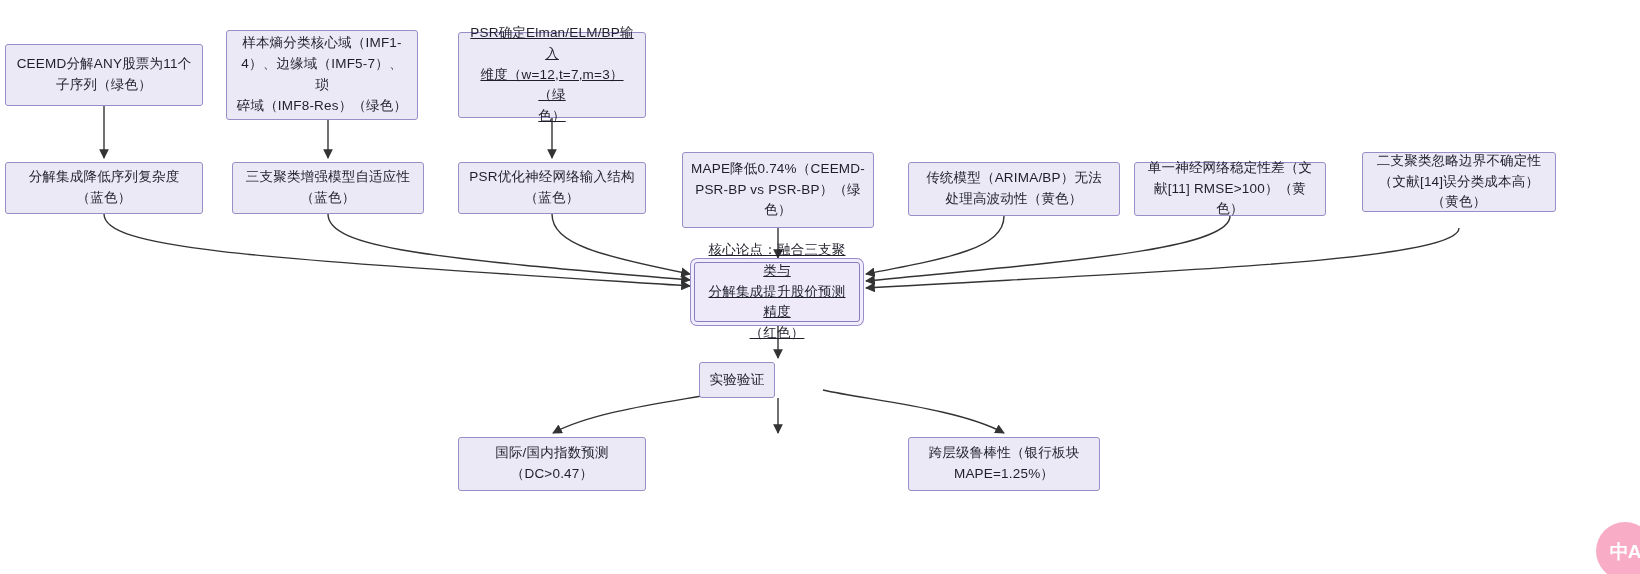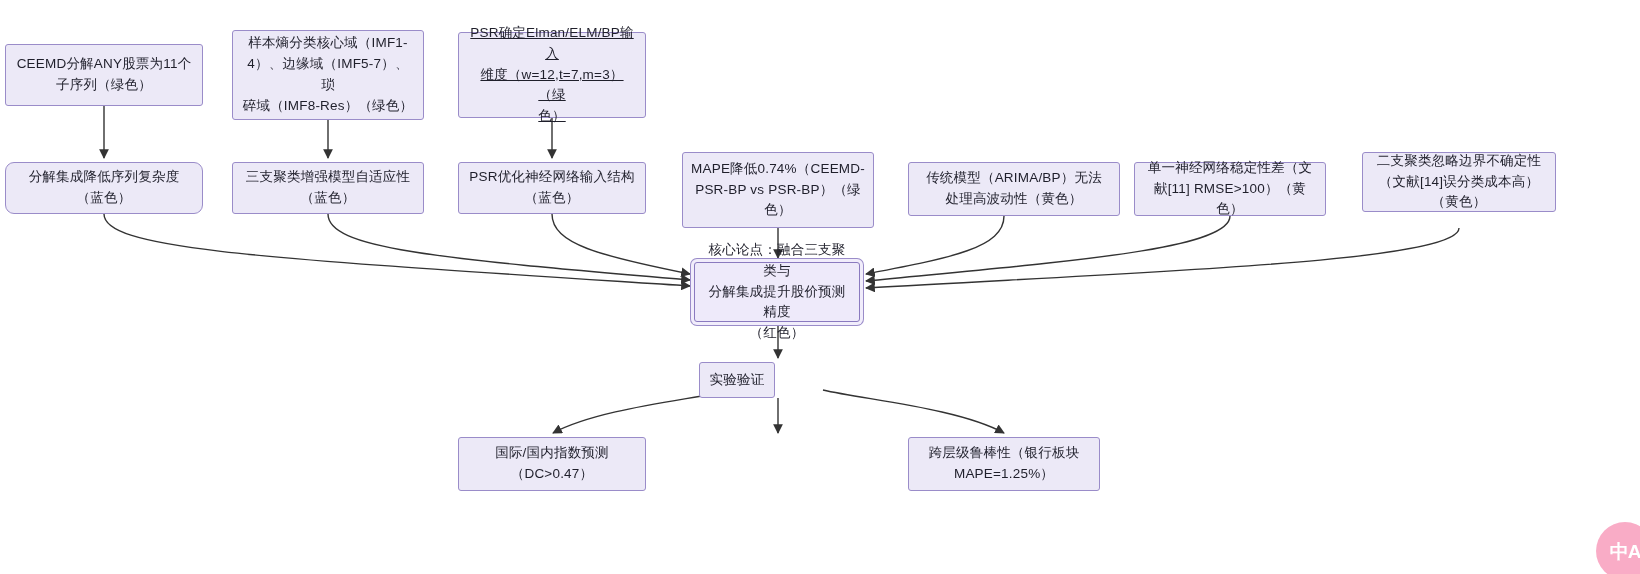--- a/index.html
+++ b/index.html
@@ -103,33 +103,33 @@
       <path d="M 778 398 L 778 433"></path>
       <path d="M 823 390 C 866 400 958 408 1004 433"></path>
     </g>
   </svg>
 
   <div class="node" style="left:5px;top:44px;width:198px;height:62px;">
     <span class="txt">CEEMD分解ANY股票为11个
 子序列（绿色）</span>
   </div>
 
-  <div class="node" style="left:232px;top:30px;width:192px;height:90px;">
+  <div class="node" style="left:226px;top:30px;width:192px;height:90px;">
     <span class="txt">样本熵分类核心域（IMF1-
 4）、边缘域（IMF5-7）、琐
 碎域（IMF8-Res）（绿色）</span>
   </div>
 
   <div class="node" style="left:458px;top:32px;width:188px;height:86px;text-decoration:underline;">
     <span class="txt">PSR确定Elman/ELM/BP输入
 维度（w=12,t=7,m=3）（绿
 色）</span>
   </div>
 
-  <div class="node" style="left:5px;top:162px;width:198px;height:52px;border-radius:9px;">
+  <div class="node" style="left:5px;top:162px;width:198px;height:52px;">
     <span class="txt">分解集成降低序列复杂度
 （蓝色）</span>
   </div>
 
   <div class="node" style="left:232px;top:162px;width:192px;height:52px;">
     <span class="txt">三支聚类增强模型自适应性
 （蓝色）</span>
   </div>
 
   <div class="node" style="left:458px;top:162px;width:188px;height:52px;text-align:center;">
@@ -152,21 +152,21 @@
     <span class="txt">单一神经网络稳定性差（文
 献[11] RMSE&gt;100）（黄色）</span>
   </div>
 
   <div class="node" style="left:1362px;top:152px;width:194px;height:60px;">
     <span class="txt">二支聚类忽略边界不确定性
 （文献[14]误分类成本高）
 （黄色）</span>
   </div>
 
-  <div class="node core" style="left:694px;top:262px;width:166px;height:60px;">
+  <div class="node core" style="left:694px;top:262px;width:166px;height:60px;text-decoration:underline;">
     <span class="txt">核心论点：融合三支聚类与
 分解集成提升股价预测精度
 （红色）</span>
   </div>
 
   <div class="node" style="left:699px;top:362px;width:76px;height:36px;">
     <span class="txt">实验验证</span>
   </div>
 
   <div class="node" style="left:458px;top:437px;width:188px;height:54px;">

